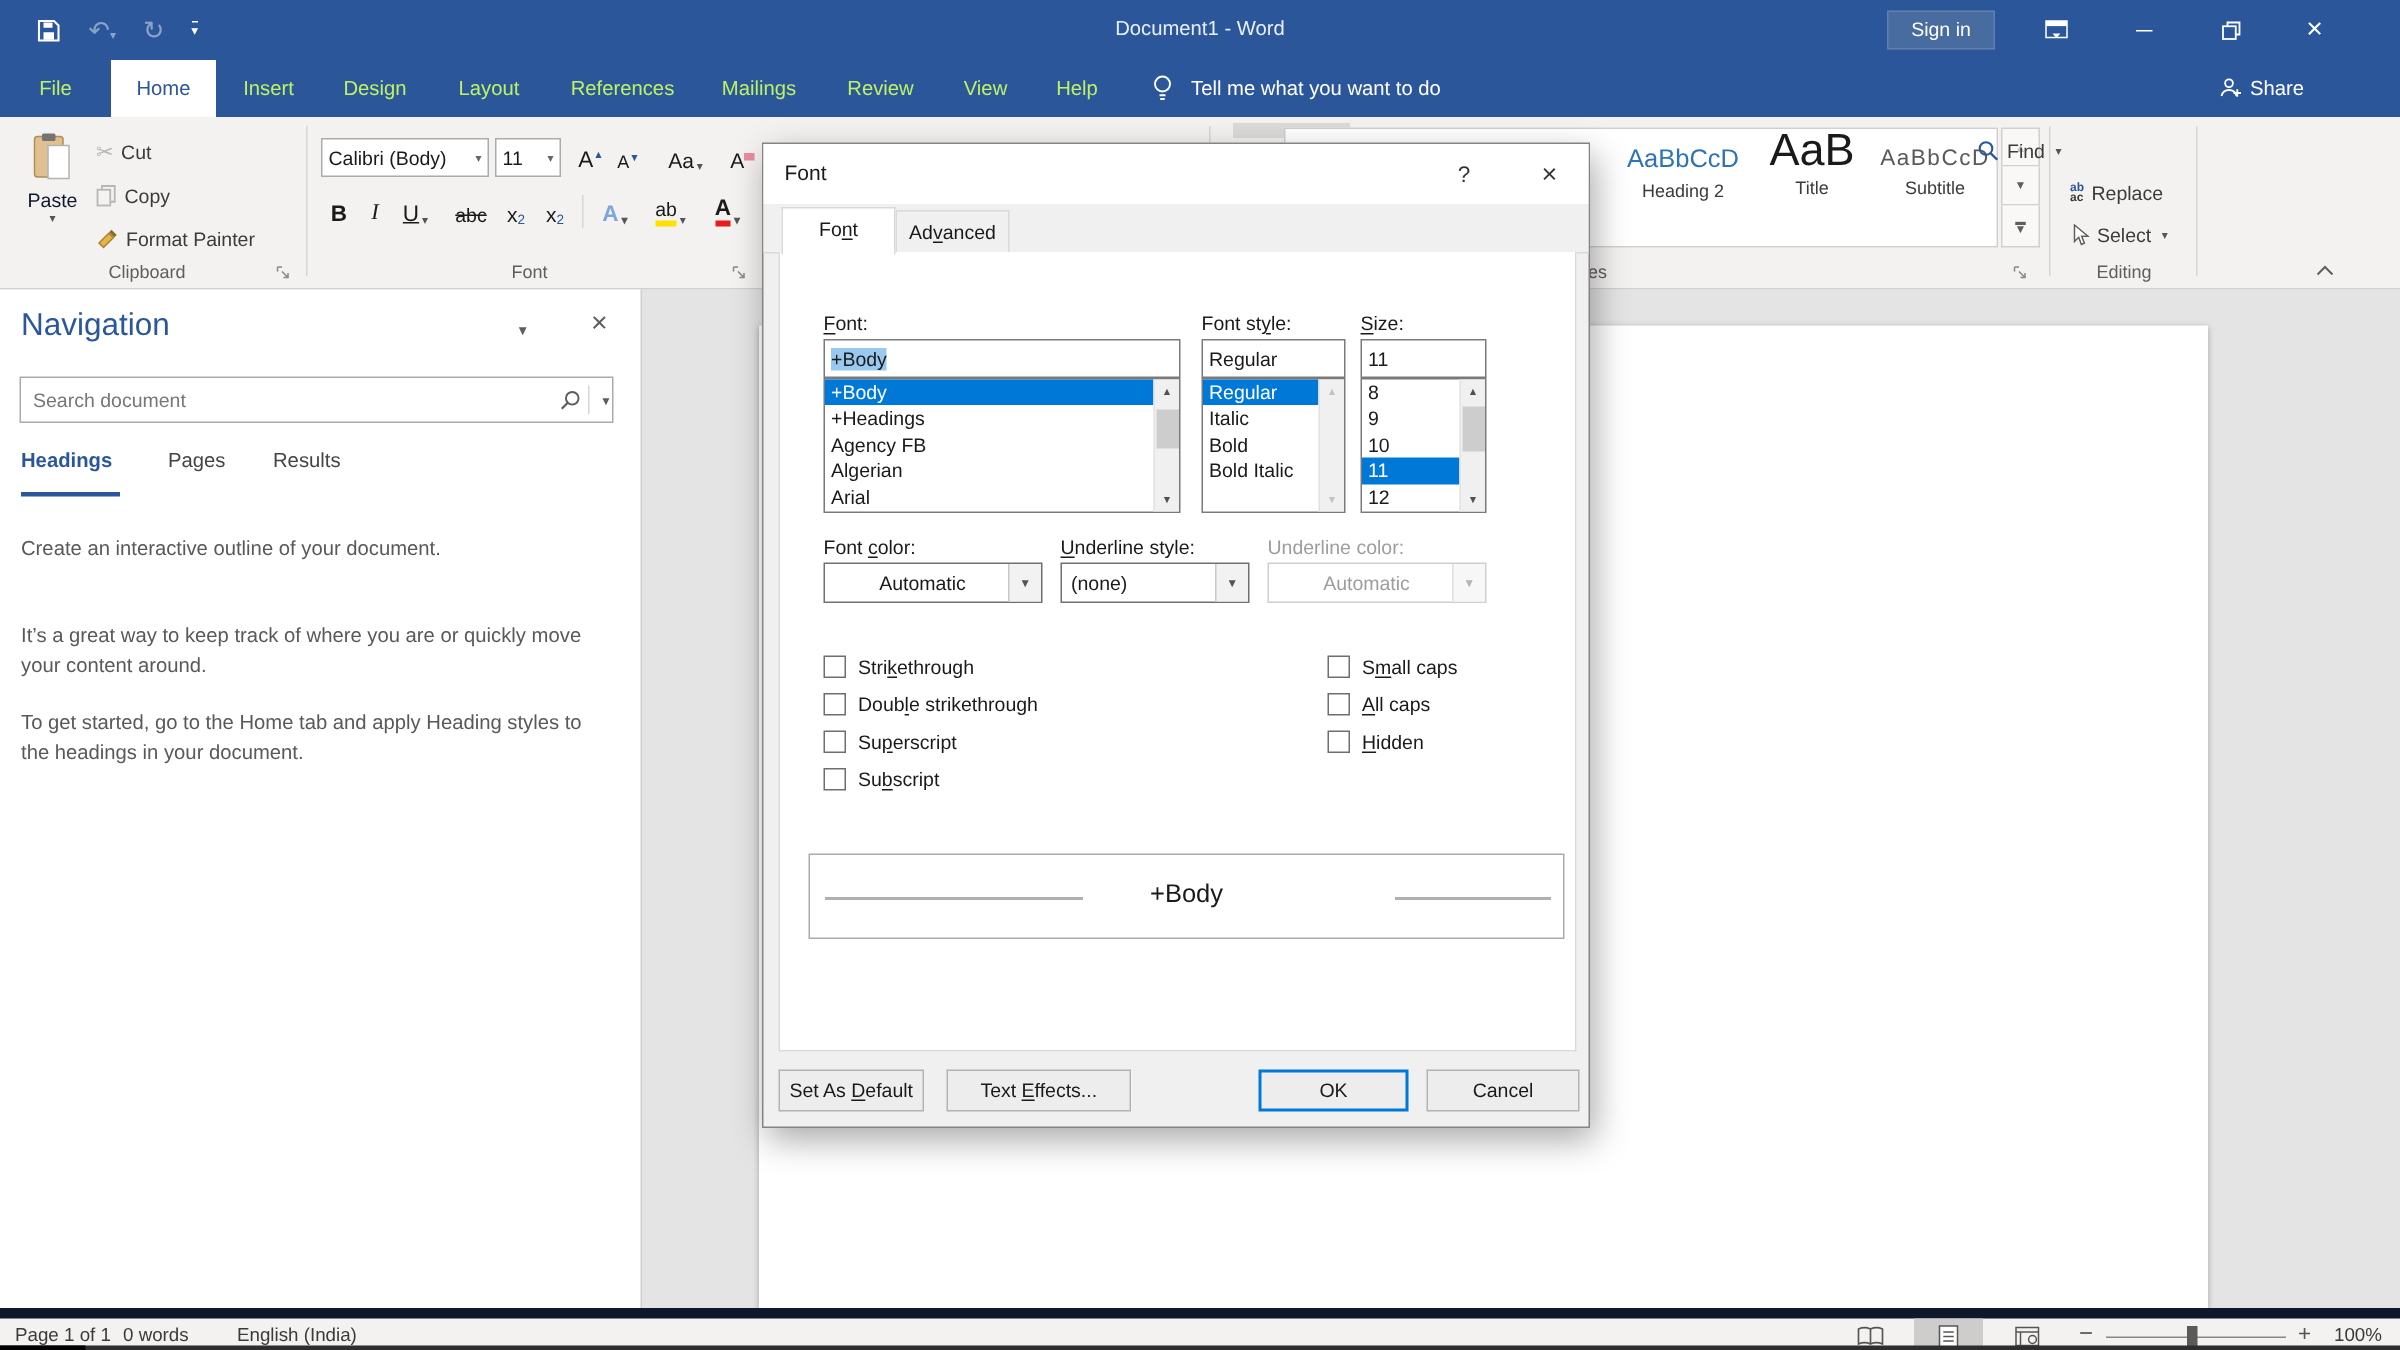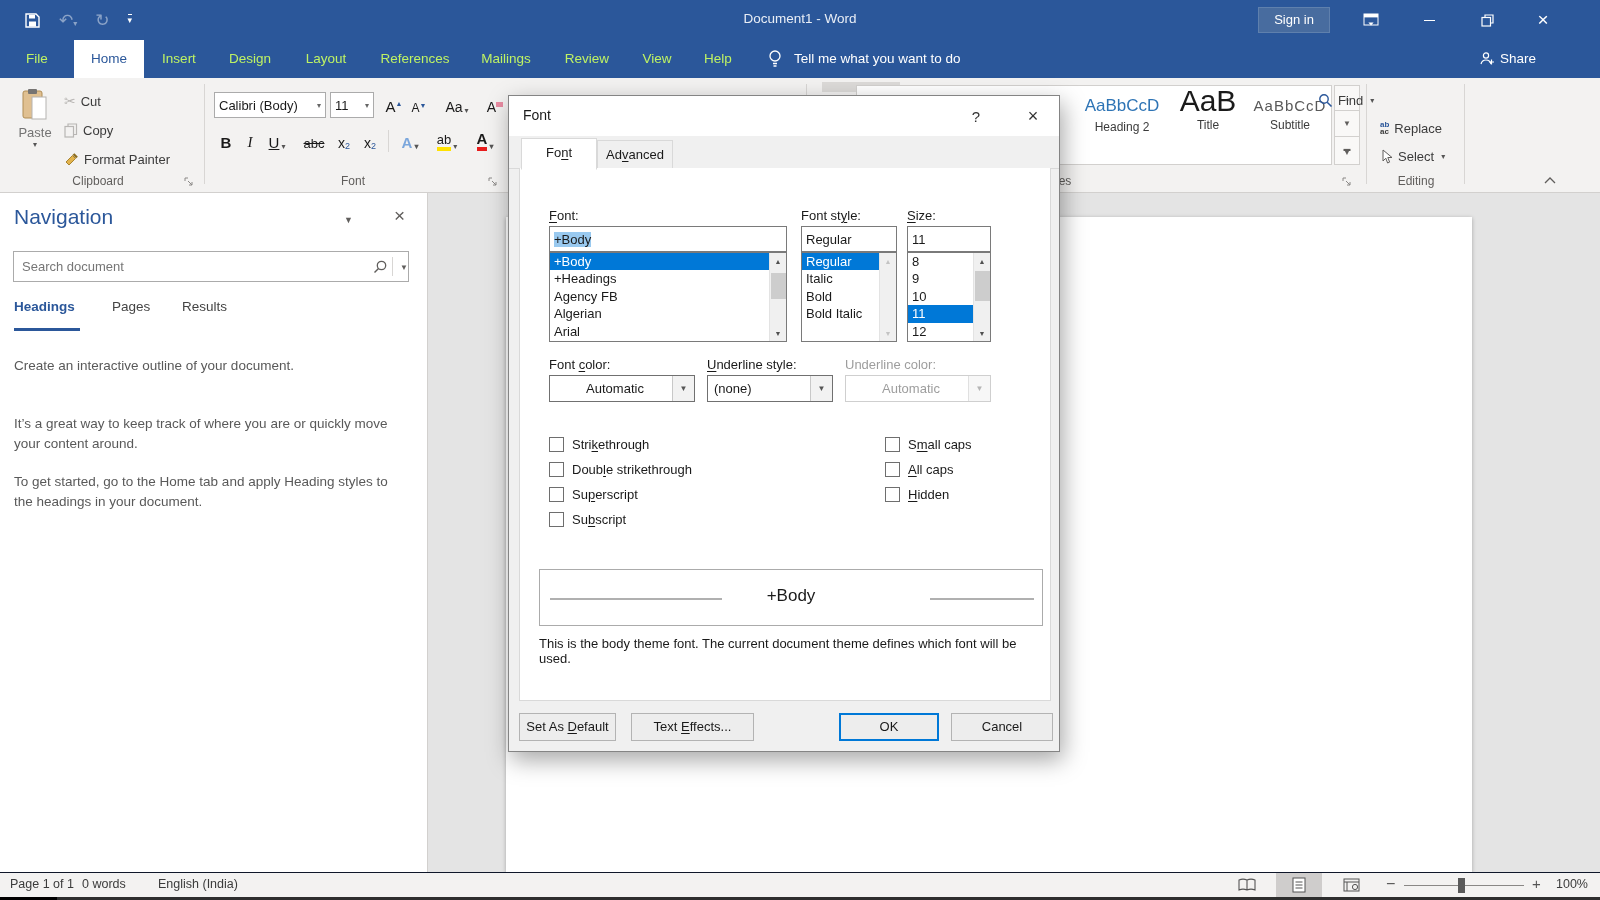--- a/index.html
+++ b/index.html
@@ -40,21 +40,21 @@
   .searchbox{position:absolute;left:13px;top:58px;width:396px;height:31px;border:1px solid #ababab;background:#fff}
   .searchbox input{position:absolute;left:8px;top:1px;width:340px;height:27px;border:none;outline:none;font-size:13px;color:#444;font-family:"Liberation Sans",sans-serif}
   .searchbox input::placeholder{color:#767676}
   .navtab{position:absolute;top:106px;font-size:13.5px;color:#444}
   .navtab.active{color:#2b579a;font-weight:bold}
   .navp{position:absolute;left:14px;width:396px;font-size:13.5px;color:#595959;line-height:1.45}
   
   .docarea{position:absolute;left:429px;top:193px;width:1171px;height:679px;background:#e4e4e4}
   .page{position:absolute;left:77px;top:24px;width:966px;height:655px;background:#fff;box-shadow:0 1px 4px rgba(0,0,0,.28)}
   
-  .statusbar{position:absolute;left:0;top:872px;width:1600px;height:25px;background:#f3f2f1;border-top:1px solid #0f172a;font-size:12.5px;color:#3b3b3b}
+  .statusbar{position:absolute;left:0;top:872px;width:1600px;height:25px;background:#f3f2f1;border-top:7px solid #0f172a;font-size:12.5px;color:#3b3b3b}
   .sbitem{position:absolute;top:4px}
   .viewbtn{position:absolute;top:0;width:46px;height:24px;display:flex;align-items:center;justify-content:center}
   .viewbtn.sel{background:#cfcdcc}
   .bottomstrip{position:absolute;left:0;top:897px;width:1600px;height:3px;background:#2e2e2e}
   
   .dialog{position:absolute;left:508px;top:95px;width:552px;height:657px;background:#f0f0f0;border:1px solid #848484;box-shadow:3px 8px 22px rgba(0,0,0,.35);z-index:50}
   .dlg-titlebar{position:absolute;left:0;top:0;width:100%;height:40px;background:#fff}
   .dlg-title{position:absolute;left:14px;top:11px;font-size:14px;color:#1a1a1a}
   .dlg-sys{position:absolute;top:5px;width:30px;height:30px;display:flex;align-items:center;justify-content:center;font-size:15px;color:#333}
   .dlg-tabstrip{position:absolute;left:0;top:40px;width:100%;height:33px;border-bottom:1px solid #d9d9d9;background:#f0f0f0}
@@ -156,21 +156,21 @@
   <div class="ribbon">
 
     <div class="abs" style="left:12px;top:8px;width:46px;height:84px;text-align:center">
       <span style="display:inline-block;margin-top:2px">
         <svg width="26" height="33" viewBox="0 0 26 33">
             <rect x="1" y="3" width="19" height="27" rx="2" fill="#e0c091" stroke="#b08d55"></rect>
             <rect x="6" y="1" width="9" height="5" rx="1" fill="#767472"></rect>
             <rect x="10" y="9" width="14" height="22" fill="#fff" stroke="#b5b3b1"></rect>
           </svg>
       </span>
-      <div style="font-size:13px;color:#737373">Paste</div>
+      <div style="font-size:13px;color:#0f172a">Paste</div>
       <div style="font-size:8px;color:#555">▾</div>
     </div>
     <div class="btnrow disabledtxt" style="left:64px;top:10px">
       <span style="color:#b8b6b4;font-size:14px">✂</span>
       <span>Cut</span>
     </div>
     <div class="btnrow disabledtxt" style="left:64px;top:39px">
       <span>
         <svg width="14" height="15" viewBox="0 0 14 15">
             <rect x="1" y="3.5" width="8.5" height="10.5" fill="none" stroke="#b8b6b4" stroke-width="1.2"></rect>
@@ -429,21 +429,20 @@
     <span class="cb" style="left:376px;top:366px"></span>
     <span class="cblabel" style="left:399px;top:366px"><u>A</u>ll caps</span>
     <span class="cb" style="left:376px;top:391px"></span>
     <span class="cblabel" style="left:399px;top:391px"><u>H</u>idden</span>
 
     <div class="previewbox">
       <span class="pline" style="left:10px;width:172px"></span>
       <span class="pvtext">+Body</span>
       <span class="pline" style="left:390px;width:104px"></span>
     </div>
-    <div class="pvnote">This is the body theme font. The current document theme defines which font will be used.</div>
 
     <div class="dbtn" style="left:10px;width:97px">Set As <u>D</u>efault</div>
     <div class="dbtn" style="left:122px;width:123px">Text <u>E</u>ffects...</div>
     <div class="dbtn focusd" style="left:330px;width:100px">OK</div>
     <div class="dbtn" style="left:442px;width:102px">Cancel</div>
   </div>
 
   <div class="statusbar">
     <div class="sbitem" style="left:10px">Page 1 of 1</div>
     <div class="sbitem" style="left:82px">0 words</div>

